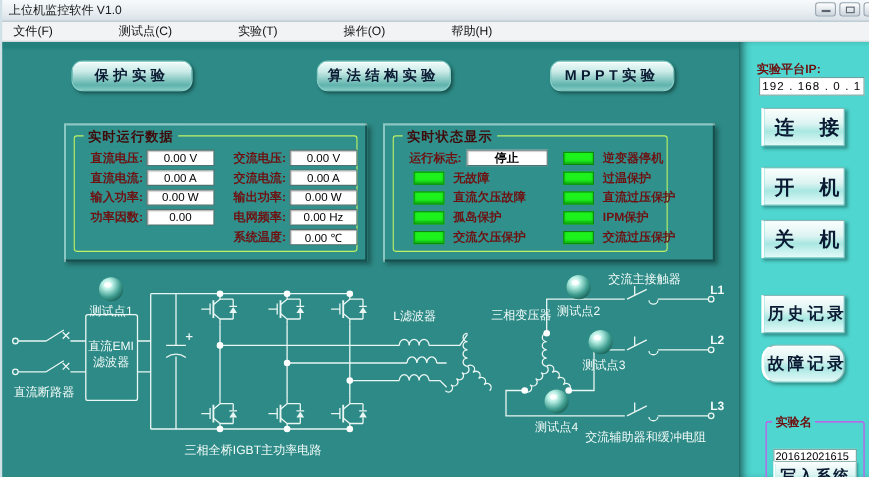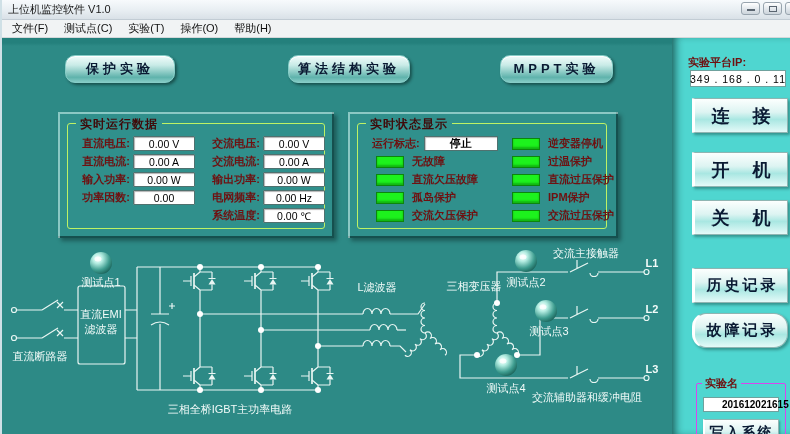--- a/index.html
+++ b/index.html
@@ -16,39 +16,39 @@
     background:linear-gradient(180deg,#f7fafc 0%,#e8eef2 55%,#d9e1e7 100%);
     border-bottom:1px solid #c2ccd4;z-index:50;display:flex;align-items:center;text-align:right;}
   .title{font-size:11px;color:#1a1a1a;padding-left:8px;white-space:nowrap;}
   .winbtns{position:absolute;right:0;top:2px;display:flex;gap:3px;}
   .winbtn{width:19px;height:13px;border:1px solid #98a4ae;border-radius:3px;
     background:linear-gradient(180deg,#ffffff,#dfe5ea 60%,#cdd5dc);position:relative;cursor:pointer;}
   .winbtn .g-min{position:absolute;left:5px;bottom:3px;width:8px;height:2px;background:#5a6570;}
   .winbtn .g-max{position:absolute;left:5px;top:3px;width:8px;height:6px;border:1.5px solid #5a6570;}
   .winbtn.close{margin-right:-14px;width:19px;}
   .menubar{position:absolute;left:0;top:20px;width:790px;height:18px;background:#f1f3f4;
-    border-bottom:1px solid #d4d8da;z-index:50;display:flex;align-items:center;padding-left:4px;}
+    border-bottom:1px solid #d4d8da;z-index:50;display:flex;align-items:center;padding-left:4px;gap:44px;}
   .menu-item{font-size:11px;color:#111;padding:2px 8px;cursor:default;white-space:nowrap;}
 
   
   .main{position:absolute;left:0;top:38px;width:672px;height:396px;
     background:linear-gradient(180deg,#24807c 0,#24807c 5px,var(--main-bg) 8px);}
   .exp-btn{position:absolute;top:17px;height:28px;border:1px solid #86cdc7;border-radius:10px;
     background:linear-gradient(180deg,#f2fcfb 0%,#c9ebe7 35%,#5fb3ac 82%,#84cbc5 100%);
     color:var(--btn-text);font-weight:bold;font-size:13px;letter-spacing:4px;text-align:center;
     box-shadow:2px 2px 3px rgba(0,15,14,.45),inset 0 1px 0 #fff;cursor:pointer;white-space:nowrap;}
   .exp-protect{left:65px;width:110px;}
   .exp-algo{left:288px;width:122px;}
   .exp-mppt{left:500px;width:113px;}
 
   
   .panel{position:absolute;top:74px;height:126px;background:var(--panel-bg);
     box-shadow:inset 2px 2px 0 rgba(215,246,242,.55),inset -2px -2px 0 rgba(4,38,36,.6),3px 3px 4px rgba(0,10,10,.35);}
   .panel1{left:58px;width:276px;}
-  .panel2{left:348px;width:270px;}
+  .panel2{left:348px;width:302px;}
   .groupbox{position:absolute;left:9px;top:11px;bottom:9px;right:9px;
     border:1px solid #bef264;border-radius:3px;}
   .panel2 .groupbox{right:auto;width:250px;}
   .gb-title{position:absolute;top:-8px;left:8px;background:var(--panel-bg);padding:0 4px;
     font-size:12px;font-weight:bold;color:#3f0a0a;letter-spacing:1px;white-space:nowrap;}
 
   .col{position:absolute;top:12px;display:flex;flex-direction:column;gap:3px;}
   .col-a{left:4px;} .col-b{left:134px;}
   .field-row{display:flex;align-items:center;height:15px;}
   .f-label{color:var(--label-red);font-weight:bold;font-size:11px;width:58px;text-align:right;
@@ -73,35 +73,35 @@
   .circuit{position:absolute;left:0;top:200px;width:672px;height:196px;}
   .circuit text{fill:#f2fbf9;font-size:11px;}
 
   
   .sidebar{position:absolute;left:672px;top:38px;width:118px;height:396px;background:var(--sidebar-bg);
     box-shadow:inset 7px 0 8px -4px rgba(0,25,23,.65);}
   .ip-label{position:absolute;left:16px;top:17px;font-size:11px;font-weight:bold;color:var(--label-red);white-space:nowrap;}
   .ip-field{position:absolute;left:18px;top:32px;width:96px;height:17px;background:#fff;
     border:1px solid #6fa19d;font-size:10.5px;color:#000;display:flex;align-items:center;
     justify-content:center;letter-spacing:1px;white-space:nowrap;}
-  .side-btn{position:absolute;left:20px;width:96px;height:35px;border:1px solid #8fb5b2;
+  .side-btn{position:absolute;left:20px;width:76px;height:35px;border:1px solid #8fb5b2;
     border-left:3px solid #ffffff;border-radius:1px;
     background:linear-gradient(180deg,#fcfffe 0%,#ddf4f2 40%,#a9e7e2 62%,#e4faf8 100%);
     color:var(--btn-text);font-weight:bold;text-align:center;cursor:pointer;
     box-shadow:2px 2px 3px rgba(0,20,18,.35);white-space:nowrap;}
   .side-btn.two{font-size:18px;letter-spacing:9px;padding-left:9px;}
   .side-btn.four{font-size:15px;letter-spacing:3px;padding-left:3px;}
   .btn-connect{top:60px;} .btn-on{top:114px;} .btn-off{top:162px;}
   .btn-history{top:230px;} .btn-fault{top:275px;border-radius:14px;}
   .exp-name-box{position:absolute;left:24px;top:319px;width:90px;height:73px;
     border:1px solid #d946ef;border-radius:2px;margin-top:26px;}
   .gb-title2{position:absolute;top:-8px;left:5px;background:var(--sidebar-bg);padding:0 3px;
     font-size:11px;font-weight:bold;color:var(--label-red);white-space:nowrap;}
-  .exp-input{position:absolute;left:6px;top:13px;width:76px;height:15px;background:#fff;
-    border:1px solid #6fa19d;font-size:10px;color:#000;display:flex;align-items:center;padding-left:18px;font-weight:bold;}
+  .exp-input{position:absolute;left:6px;top:24px;width:76px;height:15px;background:#fff;
+    border:1px solid #6fa19d;font-size:10px;color:#000;display:flex;align-items:center;padding-left:1px;}
   .write-btn{position:absolute;left:6px;top:35px;width:76px;height:27px;border:1px solid #8fb5b2;
     border-left:2px solid #fff;background:linear-gradient(180deg,#fcfffe 0%,#ddf4f2 45%,#abe8e3 65%,#e4faf8 100%);
     color:var(--btn-text);font-weight:bold;font-size:14px;letter-spacing:2px;cursor:pointer;
     box-shadow:1px 2px 2px rgba(0,20,18,.35);white-space:nowrap;}
 </style>
 </head>
 <body>
 
 <div class="app">
 
@@ -346,21 +346,21 @@
         <text x="587" y="401">交流辅助器和缓冲电阻</text>
         <text x="652" y="267" font-size="12" font-weight="bold">L1</text>
         <text x="652" y="313" font-size="12" font-weight="bold">L2</text>
         <text x="652" y="373" font-size="12" font-weight="bold">L3</text>
       </g>
     </svg>
   </div>
 
   <div class="sidebar">
     <div class="ip-label">实验平台IP:</div>
-    <div class="ip-field">349 . 168 . 0 . 11</div>
+    <div class="ip-field">192 . 168 . 0 . 1</div>
     <button class="side-btn two btn-connect">连 接</button>
     <button class="side-btn two btn-on">开 机</button>
     <button class="side-btn two btn-off">关 机</button>
     <button class="side-btn four btn-history">历史记录</button>
     <button class="side-btn four btn-fault">故障记录</button>
     <div class="exp-name-box">
       <span class="gb-title2">实验名</span>
       <div class="exp-input">201612021615</div>
       <button class="write-btn">写入系统</button>
     </div>

